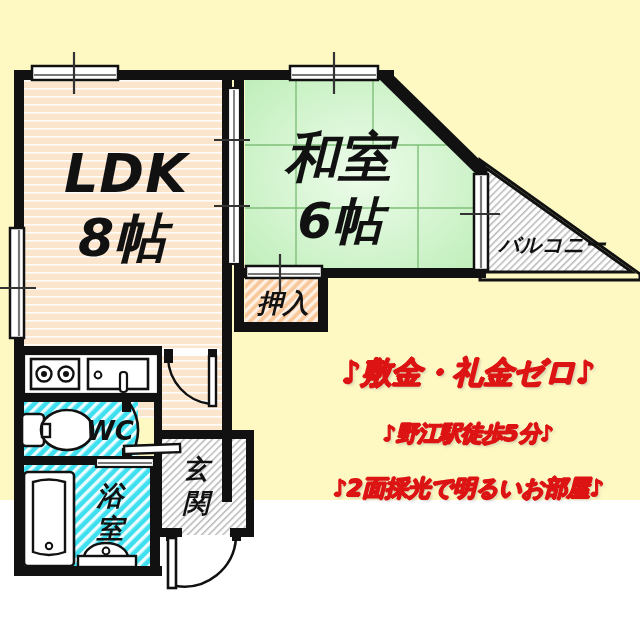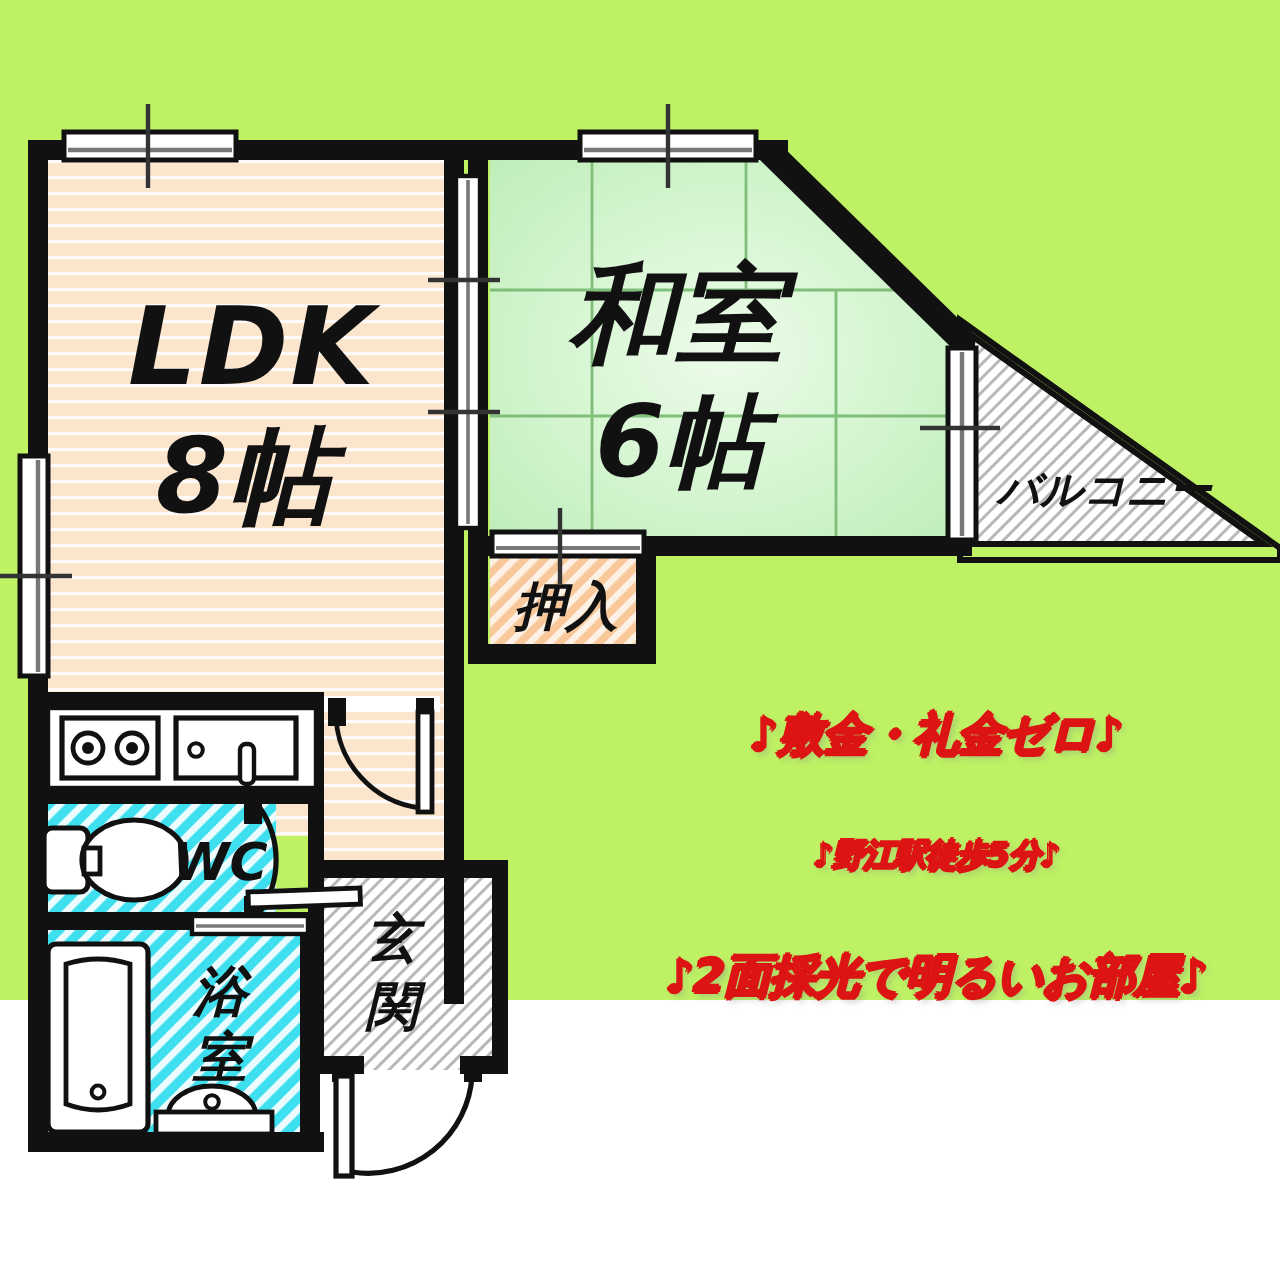--- a/index.html
+++ b/index.html
@@ -10,21 +10,21 @@
   body {
     width: 640px;
     height: 640px;
     overflow: hidden;
     font-family: "DejaVu Sans", sans-serif;
   }
   #plan-root {
     position: relative;
     width: 640px;
     height: 500px;
-    background: #bef264;
+    background: #fef9c3;
   }
   #floorplan-svg {
     position: absolute;
     left: 0;
     top: 0;
     width: 640px;
     height: 640px;
   }
   .sales-copy {
     position: absolute;
@@ -45,22 +45,22 @@
     font-style: italic;
     white-space: nowrap;
     letter-spacing: -0.5px;
     text-shadow:
        1px 0 0 #DD1414,
       -1px 0 0 #DD1414,
        0 1px 0 #DD1414,
        0 -1px 0 #DD1414,
        2px 2px 3px rgba(140,140,140,0.45);
   }
-  .copy-line-1 { font-size: 23px; text-align: right; }
-  .copy-line-2 { font-size: 16px; }
+  .copy-line-1 { font-size: 31px; text-align: right; }
+  .copy-line-2 { font-size: 22px; }
   .copy-line-3 { font-size: 23px; }
 </style>
 </head>
 <body>
 
 <div id="plan-root">
 
   <svg id="floorplan-svg" viewBox="0 0 640 640">
     <defs>
 

